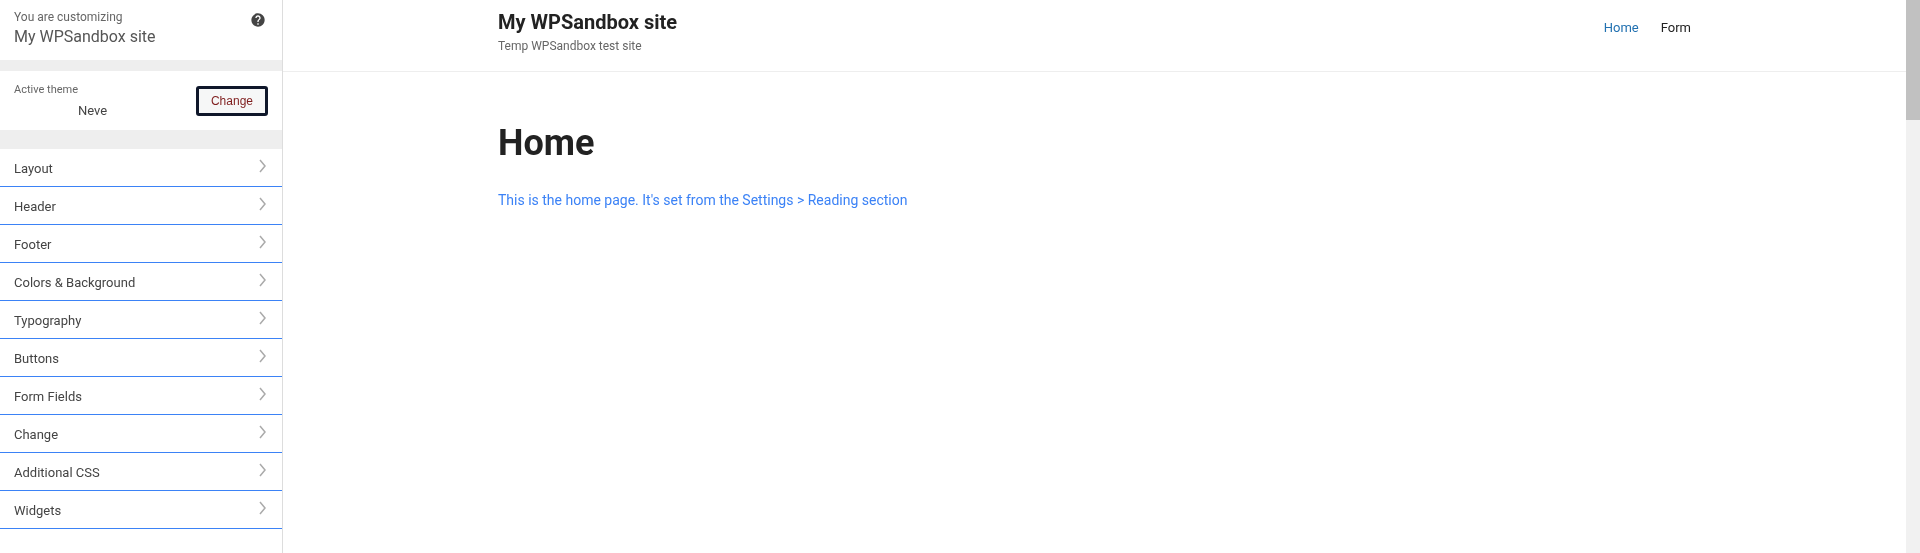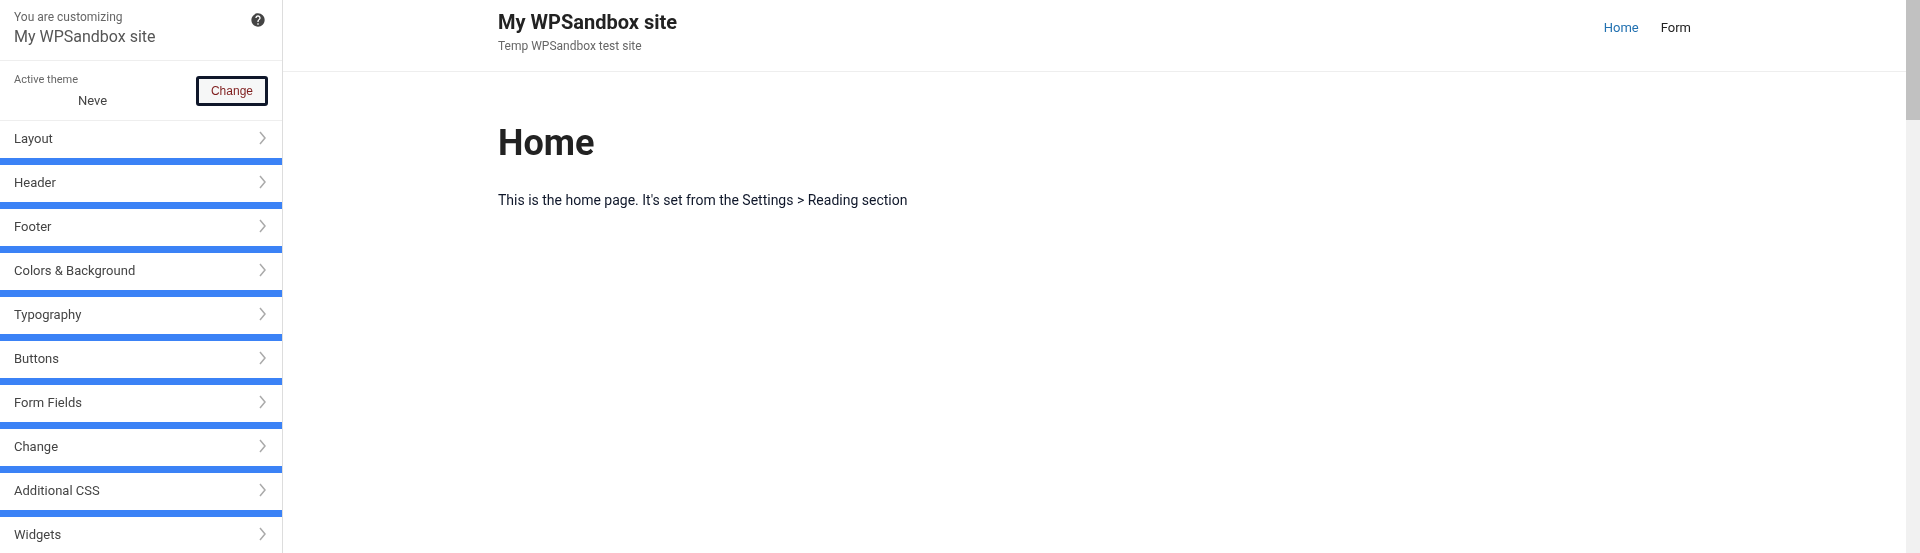--- a/index.html
+++ b/index.html
@@ -105,24 +105,24 @@
       background: #eee;
     }
     
     .menu-list {
       list-style: none;
       background: #fff;
     }
     
     .menu-item {
       display: flex;
-      align-items: flex-start;
+      align-items: flex-end;
       justify-content: space-between;
       padding: 10px 14px;
-      border-bottom: 7px solid #3b82f6;
+      border-bottom: 1px solid #3b82f6;
       cursor: pointer;
       font-size: 13px;
       color: #444;
     }
     
     .chevron {
       color: #aaa;
     }
     
     .chevron svg {
@@ -209,21 +209,21 @@
     
     .page-title {
       font-size: 36px;
       font-weight: 700;
       color: #222;
       margin-bottom: 28px;
     }
     
     .page-body {
       font-size: 14px;
-      color: #0f172a;
+      color: #3b82f6;
     }
   </style>
 </head>
 <body>
 
 <div class="sidebar">
 
   <div class="customizing-header">
     <div class="customizing-label">You are customizing</div>
     <div class="site-name-label">My WPSandbox site</div>

